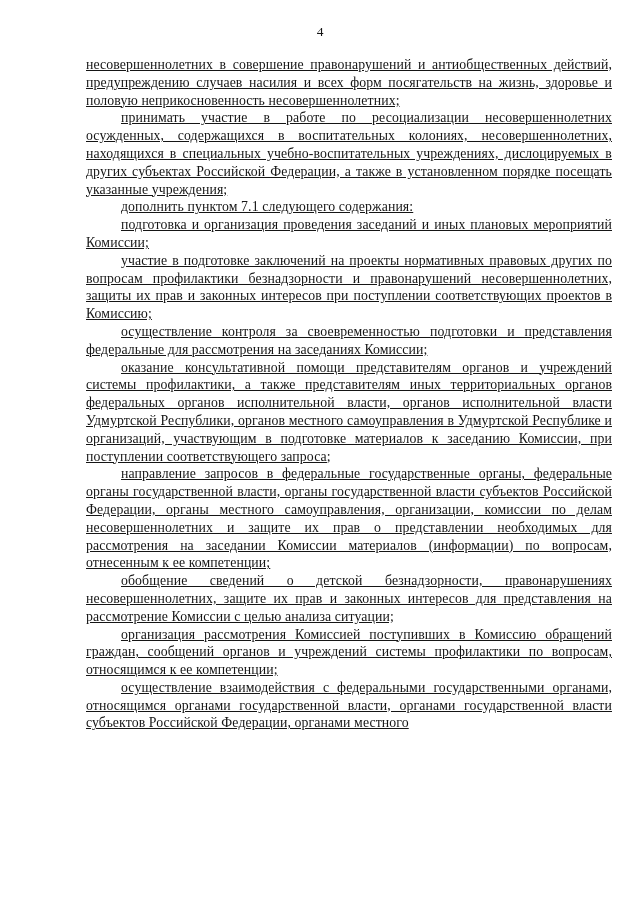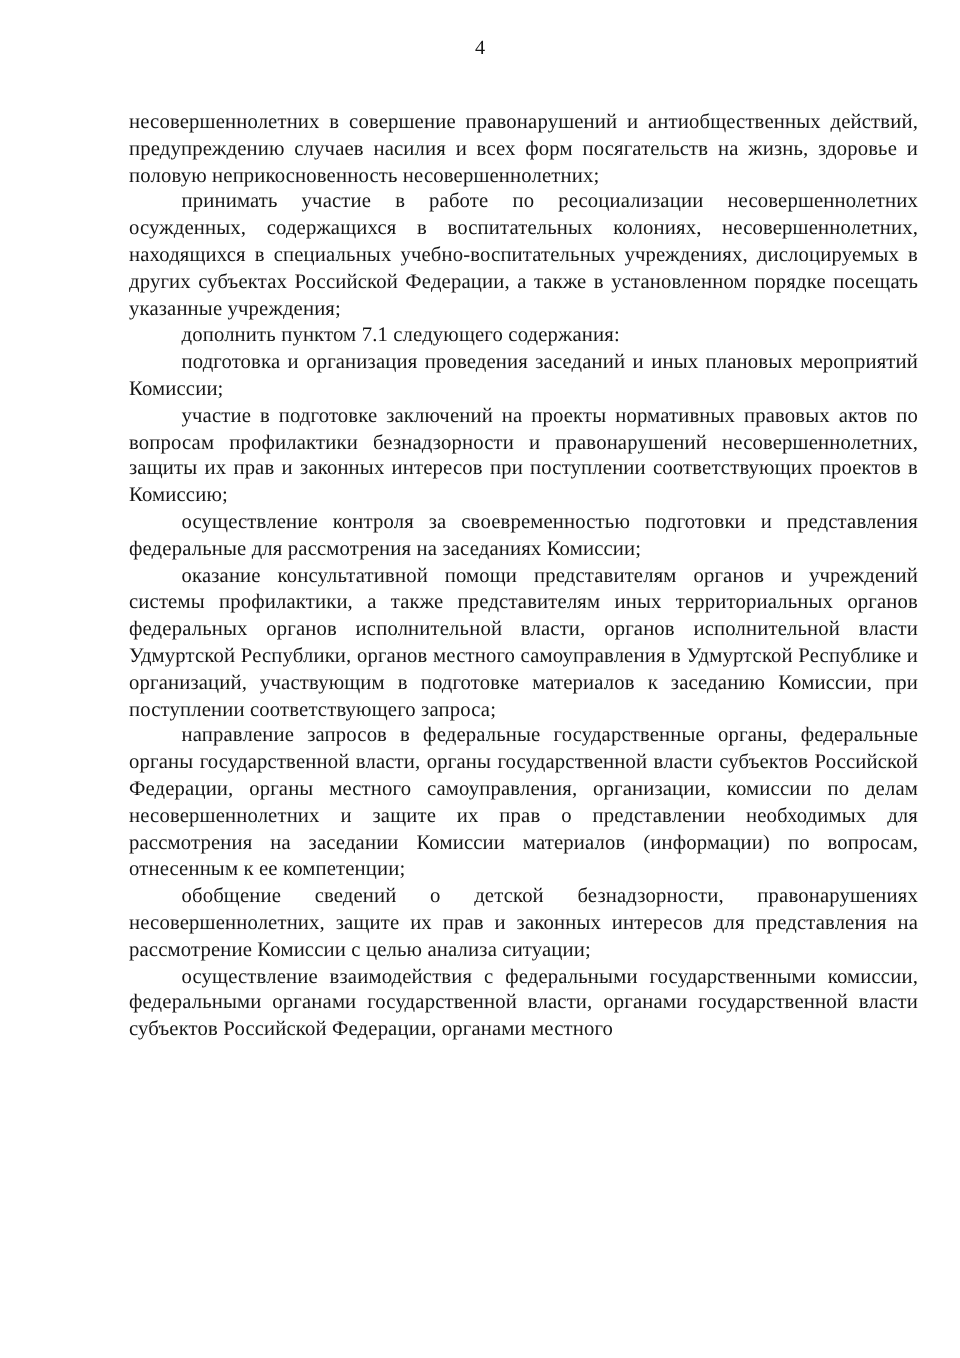--- a/index.html
+++ b/index.html
@@ -21,47 +21,49 @@
     position: absolute;
     top: 24px;
     left: 0;
     width: 100%;
     text-align: center;
     font-size: 13.5px;
     line-height: 16px;
   }
   .doc-body {
     position: absolute;
-    top: 72px;
+    top: 56px;
     left: 86px;
     width: 526px;
     text-align: justify;
     font-size: 13.8px;
     line-height: 17.8px;
     letter-spacing: 0.1px;
+    text-decoration: underline;
   }
   .doc-body p {
     margin: 0;
     padding: 0;
     text-indent: 35px;
   }
   .doc-body p.cont {
     text-indent: 0;
   }
 </style>
 </head>
 <body>
 
 <div class="page">
   <div class="page-number">4</div>
   <div class="doc-body">
     <p class="cont">несовершеннолетних в совершение правонарушений и антиобщественных действий, предупреждению случаев насилия и всех форм посягательств на жизнь, здоровье и половую неприкосновенность несовершеннолетних;</p>
     <p>принимать участие в работе по ресоциализации несовершеннолетних осужденных, содержащихся в воспитательных колониях, несовершеннолетних, находящихся в специальных учебно-воспитательных учреждениях, дислоцируемых в других субъектах Российской Федерации, а также в установленном порядке посещать указанные учреждения;</p>
     <p>дополнить пунктом 7.1 следующего содержания:</p>
     <p>подготовка и организация проведения заседаний и иных плановых мероприятий Комиссии;</p>
-    <p>участие в подготовке заключений на проекты нормативных правовых актов по вопросам профилактики безнадзорности и правонарушений несовершеннолетних, защиты их прав и законных интересов при поступлении соответствующих проектов в Комиссию;</p>
+    <p>участие в подготовке заключений на проекты нормативных правовых других по вопросам профилактики безнадзорности и правонарушений несовершеннолетних, защиты их прав и законных интересов при поступлении соответствующих проектов в Комиссию;</p>
     <p>осуществление контроля за своевременностью подготовки и представления федеральные для рассмотрения на заседаниях Комиссии;</p>
     <p>оказание консультативной помощи представителям органов и учреждений системы профилактики, а также представителям иных территориальных органов федеральных органов исполнительной власти, органов исполнительной власти Удмуртской Республики, органов местного самоуправления в Удмуртской Республике и организаций, участвующим в подготовке материалов к заседанию Комиссии, при поступлении соответствующего запроса;</p>
     <p>направление запросов в федеральные государственные органы, федеральные органы государственной власти, органы государственной власти субъектов Российской Федерации, органы местного самоуправления, организации, комиссии по делам несовершеннолетних и защите их прав о представлении необходимых для рассмотрения на заседании Комиссии материалов (информации) по вопросам, отнесенным к ее компетенции;</p>
     <p>обобщение сведений о детской безнадзорности, правонарушениях несовершеннолетних, защите их прав и законных интересов для представления на рассмотрение Комиссии с целью анализа ситуации;</p>
-    <p>осуществление взаимодействия с федеральными государственными комиссии, федеральными органами государственной власти, органами государственной власти субъектов Российской Федерации, органами местного</p>
+    <p>организация рассмотрения Комиссией поступивших в Комиссию обращений граждан, сообщений органов и учреждений системы профилактики по вопросам, относящимся к ее компетенции;</p>
+    <p>осуществление взаимодействия с федеральными государственными органами, относящимся органами государственной власти, органами государственной власти субъектов Российской Федерации, органами местного</p>
   </div>
 </div>
 
 </body></html>

